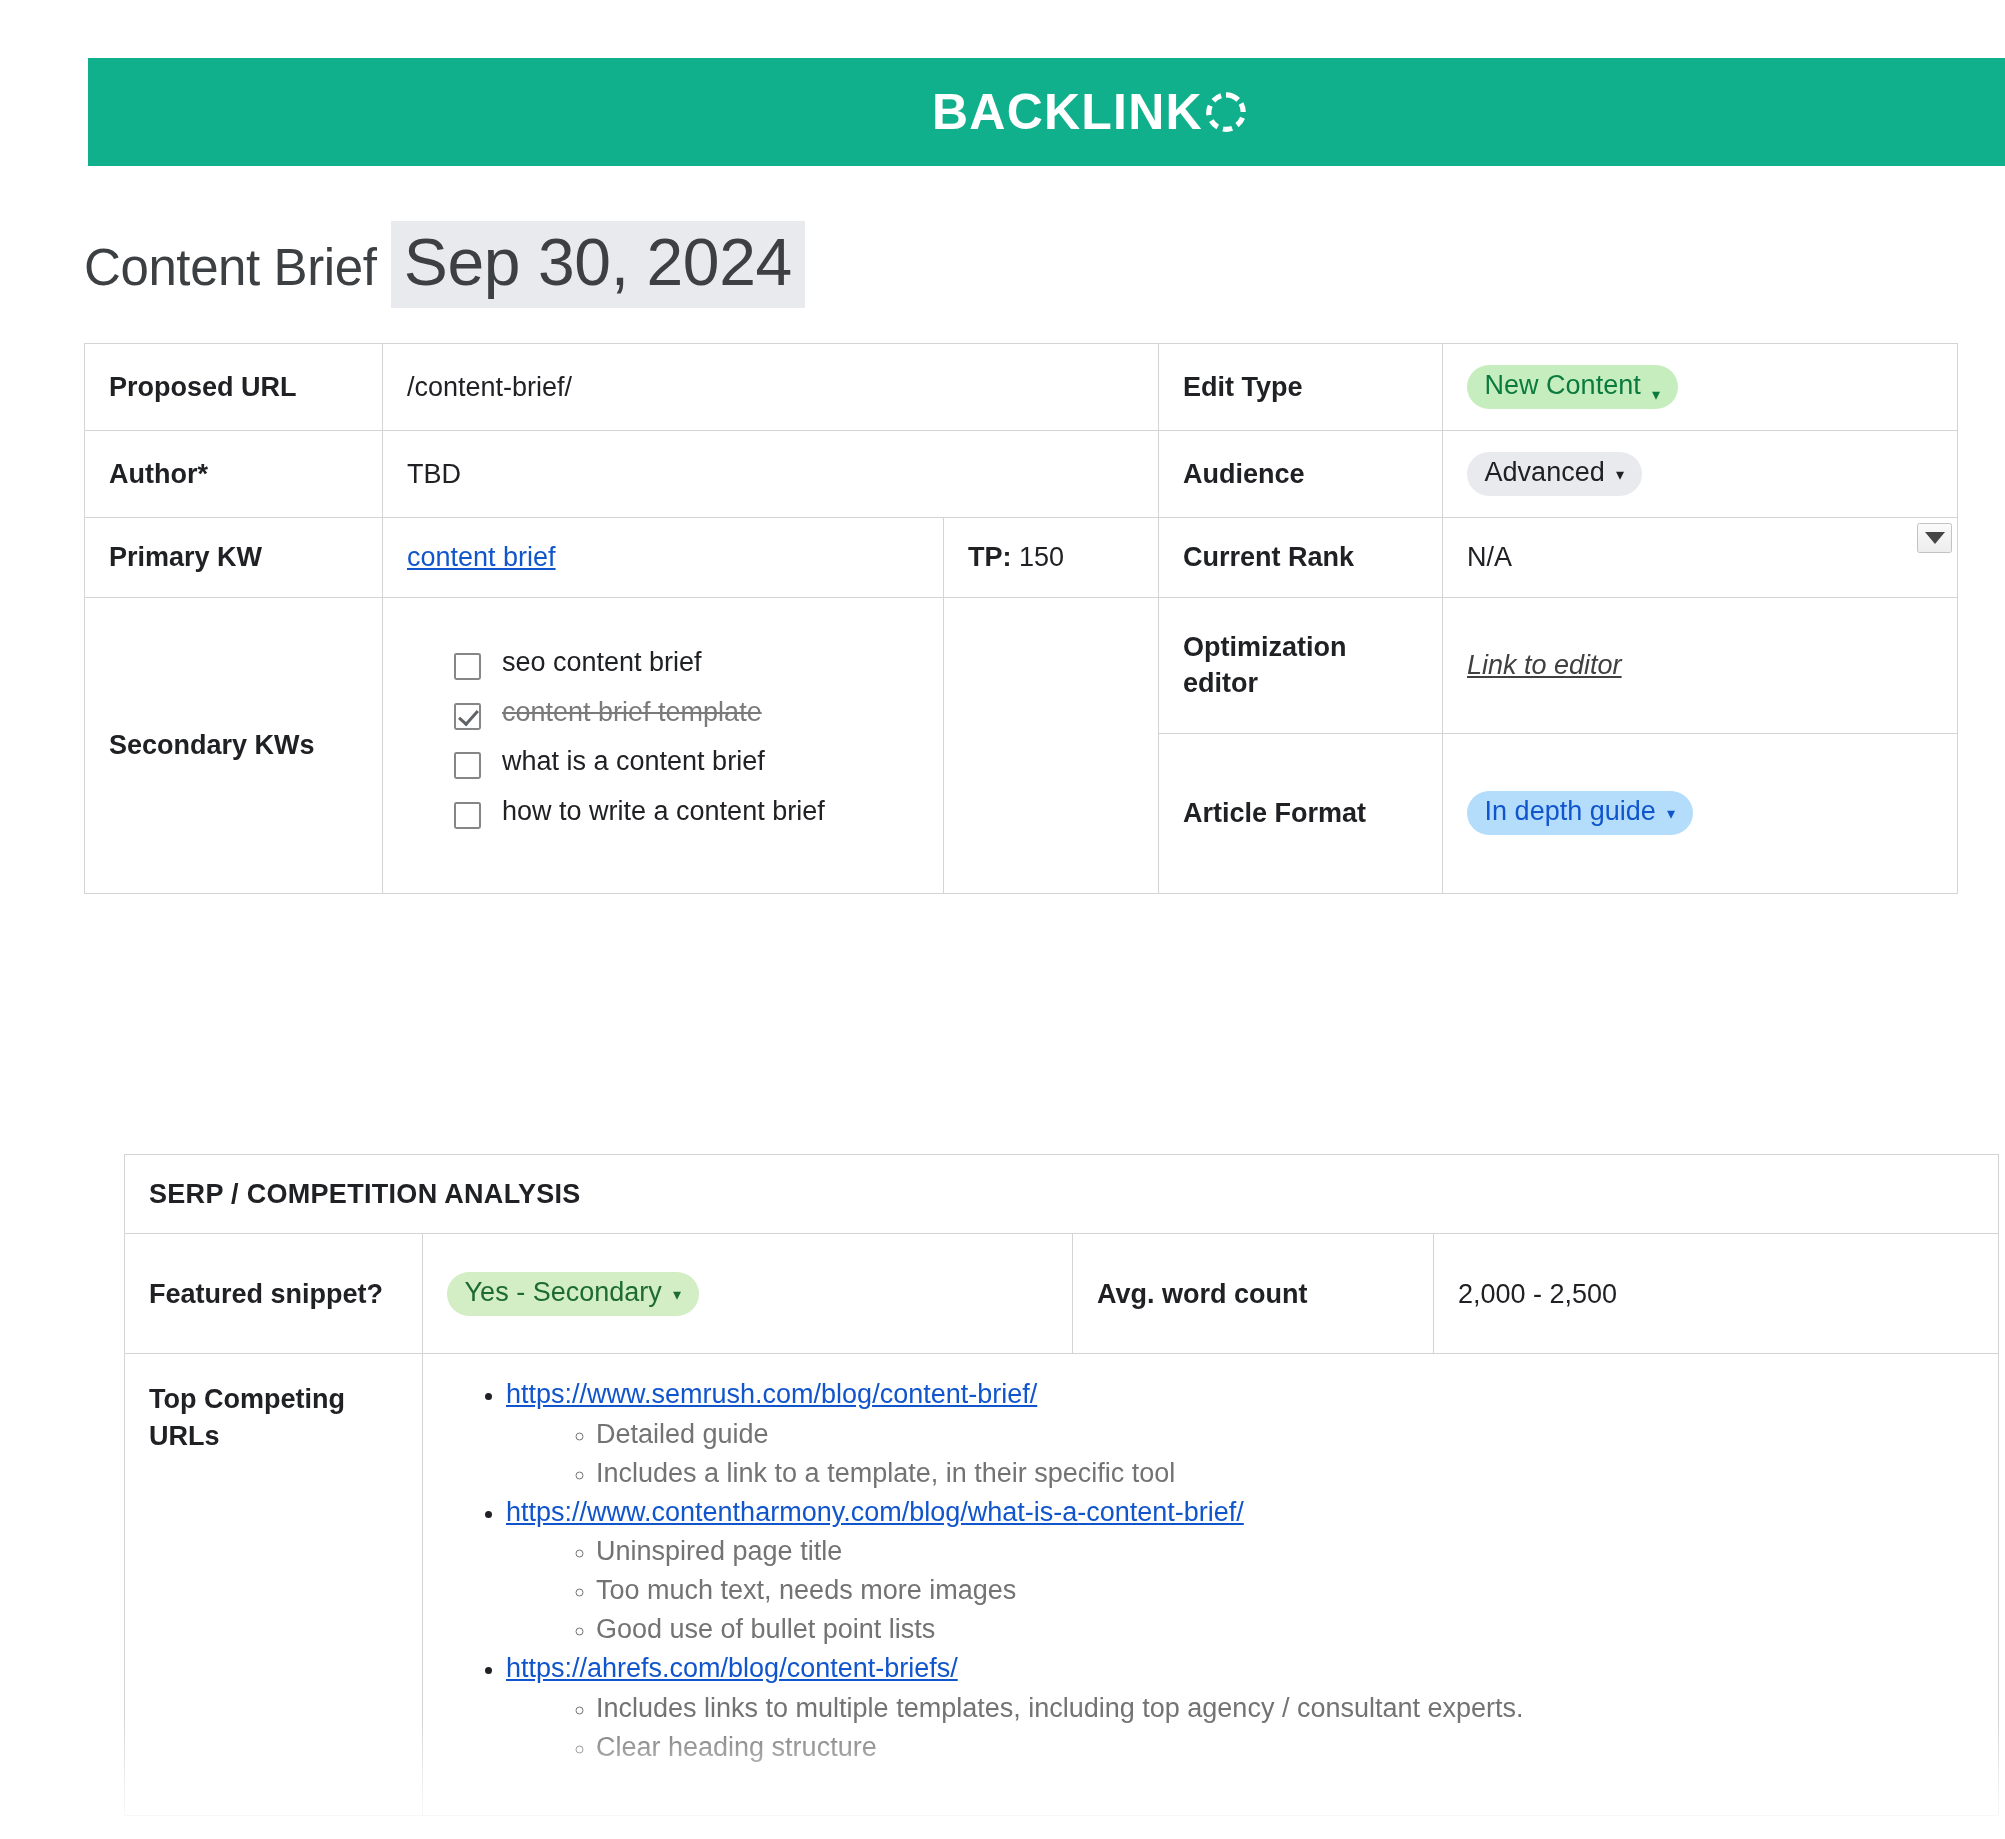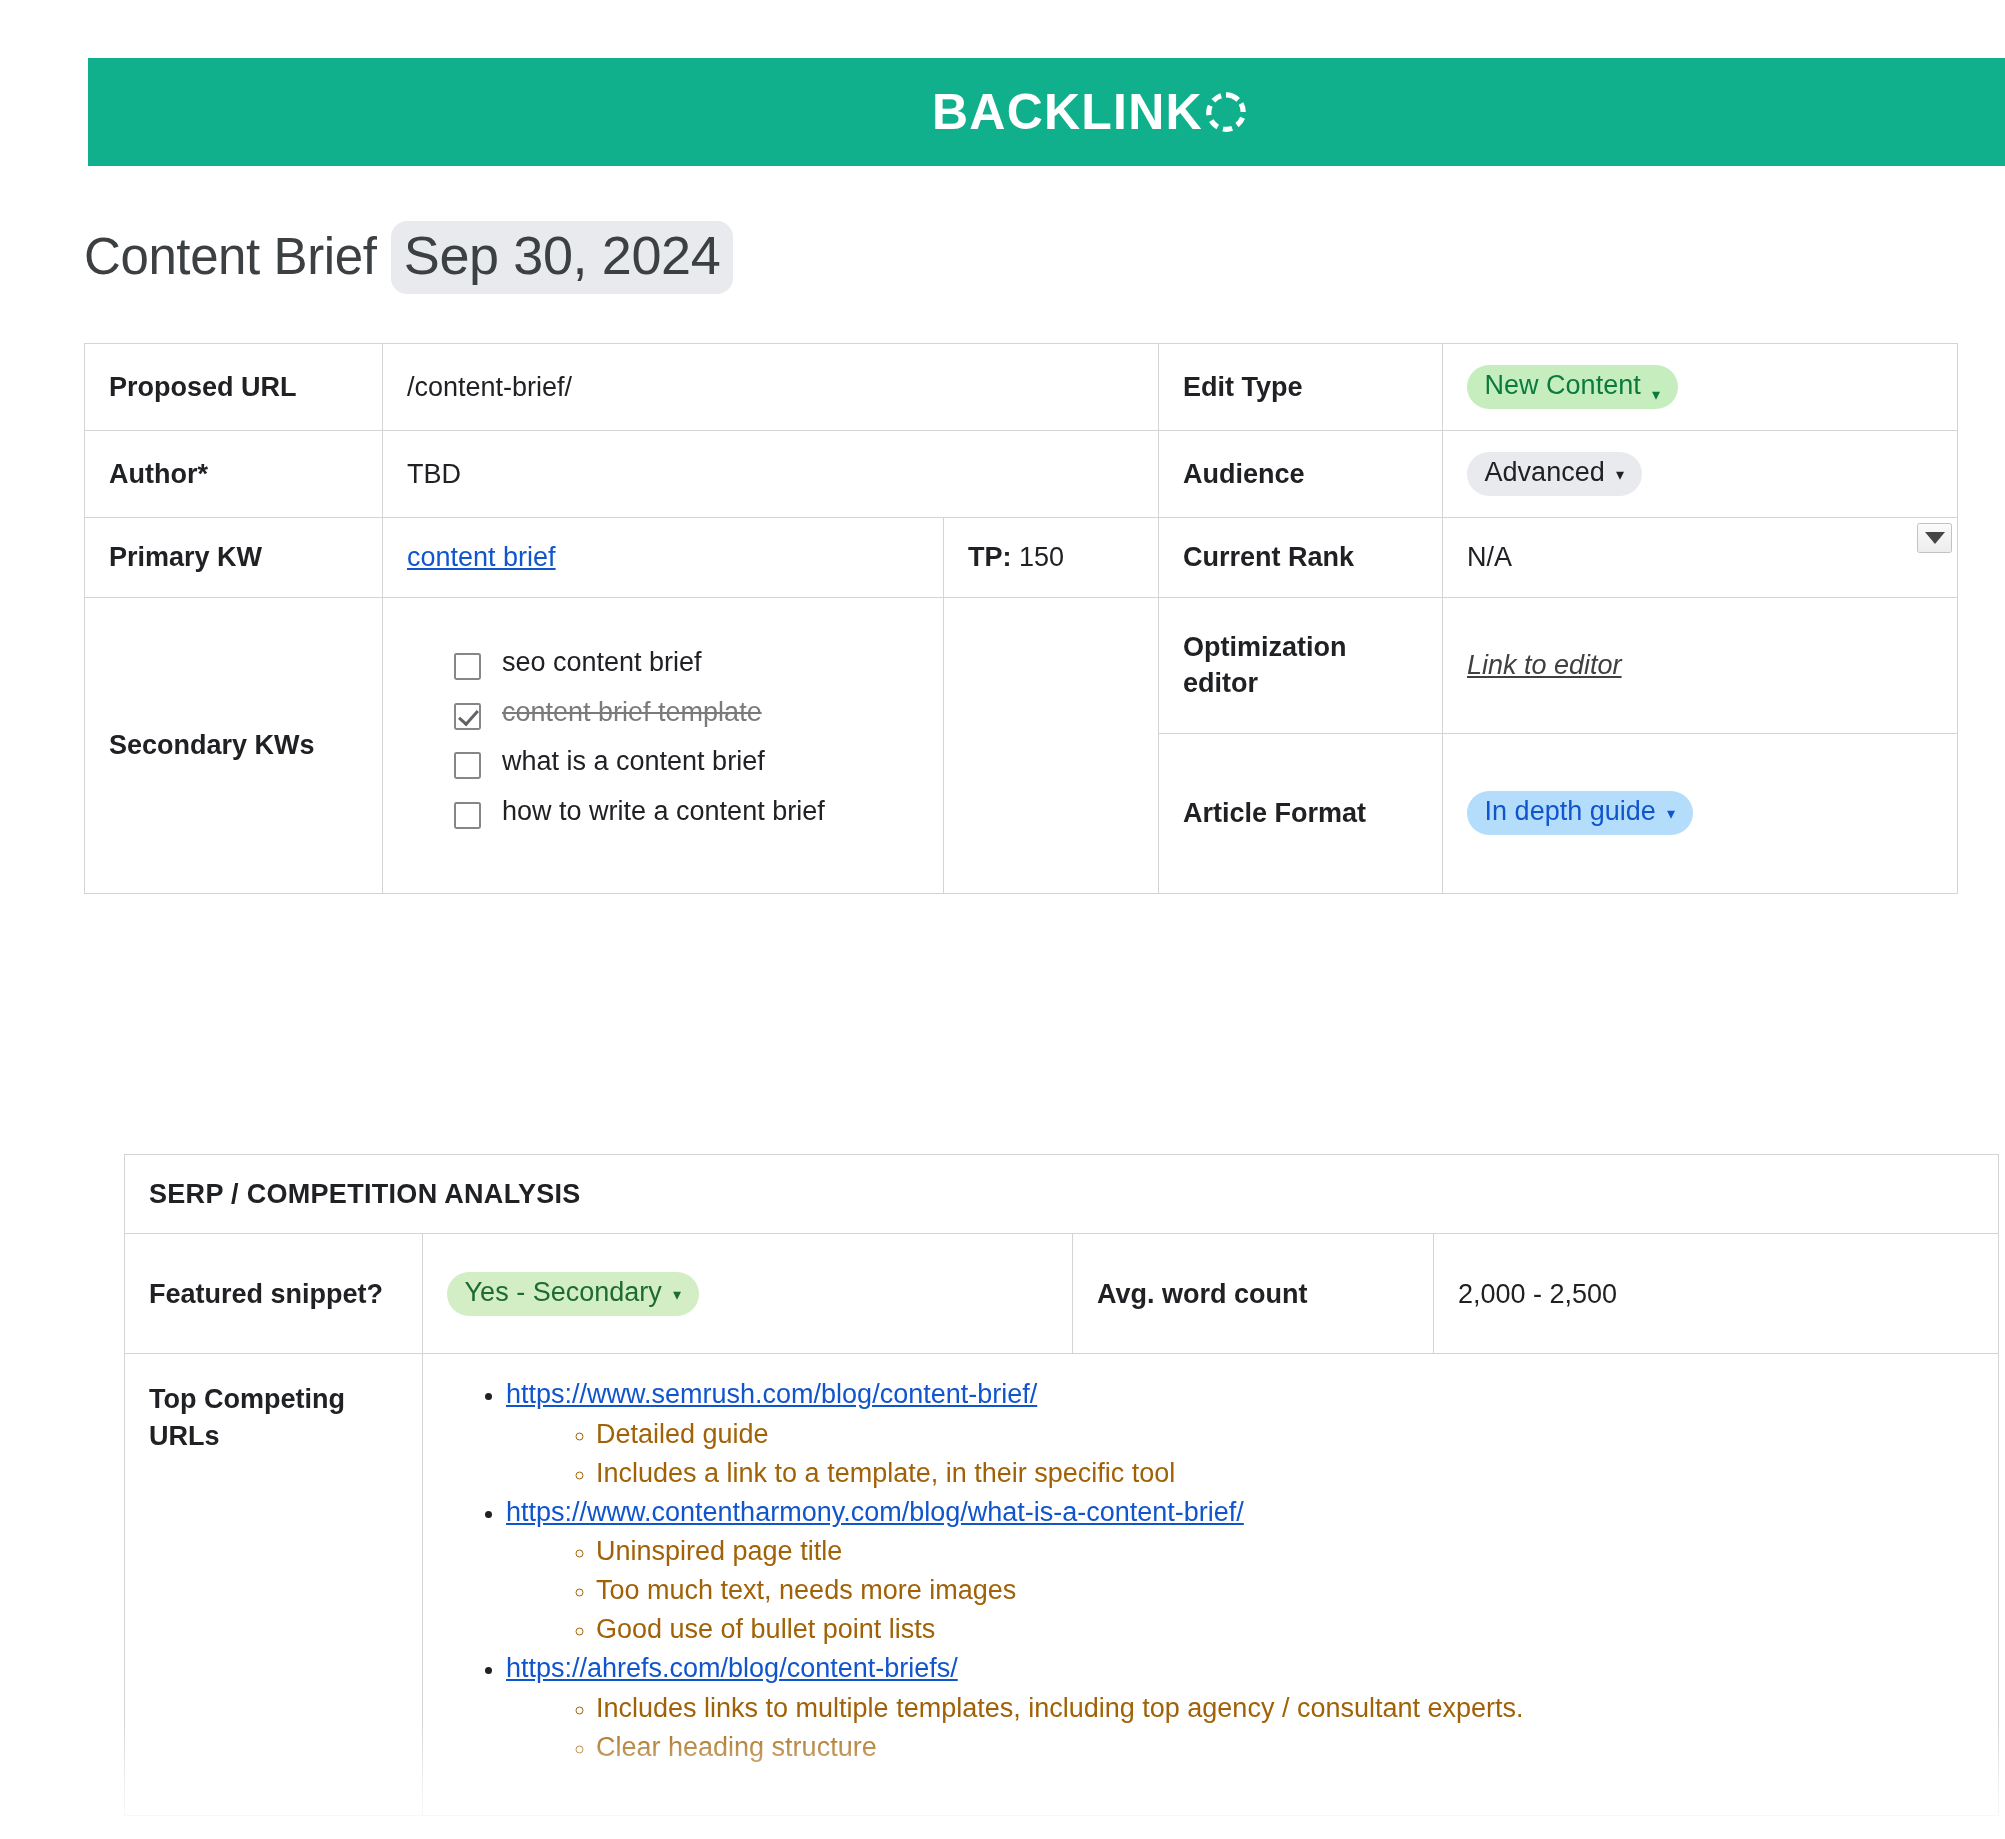--- a/index.html
+++ b/index.html
@@ -55,25 +55,25 @@
     align-items: baseline;
     gap: 0px;
   }
   .title-main {
     font-size: 51px;
     font-weight: 400;
     color: #3c4043;
     letter-spacing: -0.4px;
   }
   .title-date {
-    font-size: 54px;
+    font-size: 66px;
     font-weight: 400;
     color: #3c4043;
     background: #e8eaed;
-    border-radius: 16px;
+    border-radius: 0;
     padding: 3.2px 13px 8px 13px;
     margin-left: 14.4px;
     letter-spacing: -0.4px;
   }
 
   
   table.grid {
     border-collapse: collapse;
     table-layout: fixed;
     width: 100%;
@@ -199,21 +199,21 @@
     font-size: 29px;
     letter-spacing: 0.3px;
     padding: 24px 26px;
   }
 
   
   ul.lvl1 { list-style: disc; margin: 0; padding-left: 59px; }
   ul.lvl1 > li { margin-bottom: 0px; font-size: 27px; line-height: 1.45; }
   ul.lvl1 > li::marker { font-size: 24px; }
   ul.lvl2 { list-style: circle; margin: 0 0 0 0; padding-left: 90px; }
-  ul.lvl2 > li { font-size: 27px; line-height: 1.45; color: #a16207; }
+  ul.lvl2 > li { font-size: 27px; line-height: 1.45; color: #737373; }
   ul.lvl2 > li::marker { font-size: 22.5px; }
 
   
   .fade-out {
     position: absolute;
     left: 0; bottom: 0;
     width: 2005px; height: 120px;
     background: linear-gradient(to bottom, rgba(255,255,255,0) 0%, rgba(255,255,255,0.55) 45%, rgba(255,255,255,1) 100%);
     pointer-events: none;
   }

